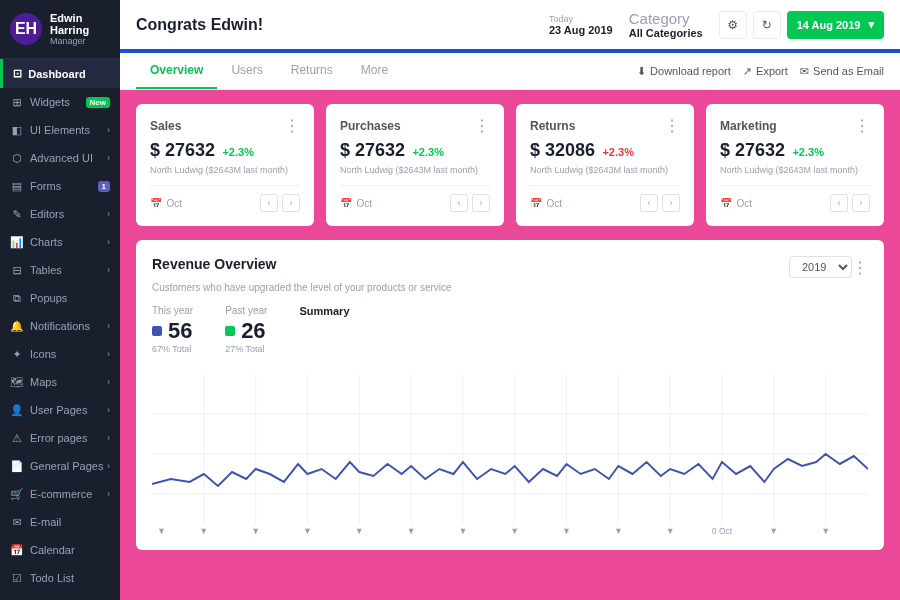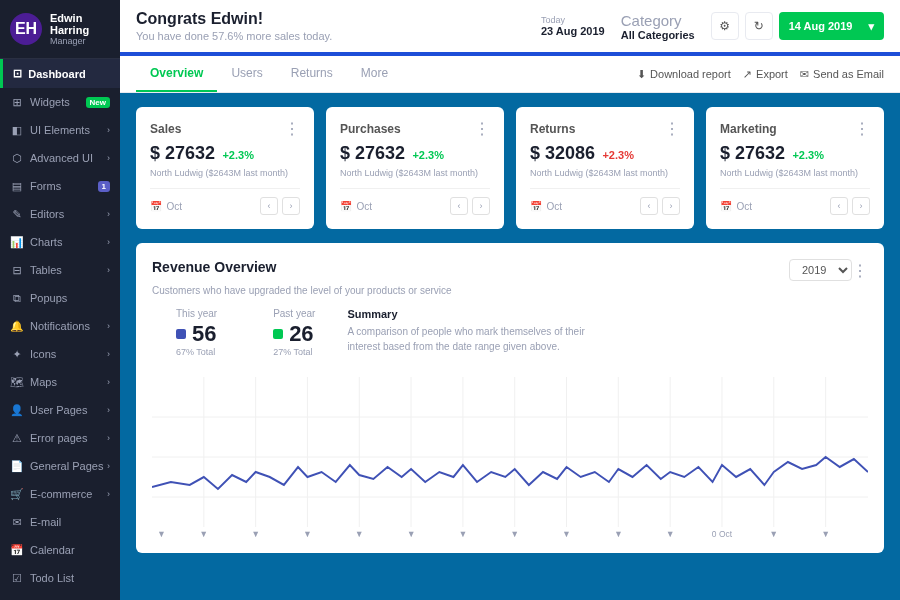--- a/index.html
+++ b/index.html
@@ -30,32 +30,32 @@
     .topbar-sub { font-size: 11px; color: #9aa0b4; margin-top: 2px; }
     .topbar-right { display: flex; align-items: center; gap: 16px; }
     .today-block { display: flex; flex-direction: column; }
     .today-label { font-size: 9px; color: #9aa0b4; }
     .today-date { font-size: 11px; color: #1a1f2e; font-weight: 600; }
     .category-block { display: flex; flex-direction: column; }
     .category-label { font-size: 15px; color: #9aa0b4; }
     .category-val { font-size: 11px; color: #1a1f2e; font-weight: 600; }
     .topbar-icons { display: flex; gap: 6px; }
     .icon-btn { width: 28px; height: 28px; border: 1px solid #e8eaf0; border-radius: 4px; display: flex; align-items: center; justify-content: center; cursor: pointer; background: white; color: #555; font-size: 12px; }
-    .date-btn { background: #00c853; color: white; border: none; border-radius: 4px; padding: 5px 10px; font-size: 11px; font-weight: 600; cursor: pointer; display: flex; align-items: center; gap: 16px; }
+    .date-btn { background: #00c853; color: white; border: none; border-radius: 4px; padding: 5px 10px; font-size: 11px; font-weight: 600; cursor: pointer; display: flex; align-items: center; gap: 8px; }
 
     
     .tabs-bar { background: white; padding: 0 16px; display: flex; align-items: center; justify-content: space-between; border-bottom: 1px solid #e8eaf0; }
     .tabs { display: flex; gap: 0; }
     .tab { padding: 10px 14px; font-size: 12px; cursor: pointer; color: #9aa0b4; border-bottom: 2px solid transparent; }
     .tab.active { color: #00c853; border-bottom: 2px solid #00c853; font-weight: 600; }
     .tabs-actions { display: flex; gap: 12px; align-items: center; }
     .action-btn { display: flex; align-items: center; gap: 4px; font-size: 11px; color: #555; cursor: pointer; }
 
     
-    .content { flex: 1; overflow-y: auto; padding: 14px 16px; background: #0369a1; }
+    .content { flex: 1; overflow-y: auto; padding: 14px 16px; background: #ec4899; }
 
     
     .stats-grid { display: grid; grid-template-columns: repeat(4, 1fr); gap: 12px; margin-bottom: 14px; }
     .stat-card { background: white; border-radius: 6px; padding: 14px; position: relative; }
     .stat-header { display: flex; justify-content: space-between; align-items: center; margin-bottom: 6px; }
     .stat-title { font-size: 12px; color: #555; font-weight: 600; }
     .stat-menu { color: #9aa0b4; cursor: pointer; font-size: 16px; line-height: 1; }
     .stat-value { font-size: 18px; font-weight: 700; color: #1a1f2e; }
     .stat-change-pos { color: #00c853; font-size: 11px; font-weight: 600; margin-left: 4px; }
     .stat-change-neg { color: #e53935; font-size: 11px; font-weight: 600; margin-left: 4px; }
@@ -65,21 +65,21 @@
     .stat-nav { display: flex; gap: 4px; }
     .nav-btn { width: 18px; height: 18px; border: 1px solid #e0e0e0; border-radius: 3px; display: flex; align-items: center; justify-content: center; cursor: pointer; font-size: 9px; color: #9aa0b4; background: white; }
 
     
     .revenue-card { background: white; border-radius: 6px; padding: 16px; }
     .revenue-header { display: flex; justify-content: space-between; align-items: flex-start; margin-bottom: 4px; }
     .revenue-title { font-size: 14px; font-weight: 700; color: #1a1f2e; }
     .revenue-controls { display: flex; align-items: center; }
     .year-select { border: 1px solid #e0e0e0; border-radius: 4px; padding: 3px 8px; font-size: 11px; cursor: pointer; background: white; color: #555; }
     .revenue-subtitle { font-size: 10px; color: #9aa0b4; margin-bottom: 12px; }
-    .revenue-stats { display: flex; gap: 24px; margin-bottom: 12px; margin-left: 24px; }
+    .revenue-stats { display: flex; gap: 24px; margin-bottom: 12px; }
     .rev-stat { }
     .rev-stat-label { font-size: 10px; color: #9aa0b4; margin-bottom: 2px; }
     .rev-stat-value { font-size: 22px; font-weight: 700; color: #1a1f2e; display: flex; align-items: center; gap: 6px; }
     .rev-stat-dot-blue { width: 10px; height: 10px; background: #3f51b5; border-radius: 2px; flex-shrink: 0; }
     .rev-stat-dot-green { width: 10px; height: 10px; background: #00c853; border-radius: 2px; flex-shrink: 0; }
     .rev-stat-sub { font-size: 9px; color: #9aa0b4; }
     .rev-summary { max-width: 260px; }
     .rev-summary-title { font-size: 11px; font-weight: 600; color: #1a1f2e; margin-bottom: 4px; }
     .rev-summary-text { font-size: 10px; color: #9aa0b4; line-height: 1.5; }
 
@@ -254,21 +254,20 @@
     </div>
   </div>
 
 </div>
 
 <div class="main">
 
   <div class="topbar">
     <div class="topbar-left">
       <div class="topbar-title">Congrats Edwin!</div>
-      <div class="topbar-sub">You have done 57.6% more sales today.</div>
     </div>
     <div class="topbar-right">
       <div class="today-block">
         <span class="today-label">Today</span>
         <span class="today-date">23 Aug 2019</span>
       </div>
       <div class="category-block">
         <span class="category-label">Category</span>
         <span class="category-val">All Categories</span>
       </div>
@@ -433,21 +432,20 @@
             <div class="rev-stat-label">Past year</div>
             <div class="rev-stat-value">
               <span class="rev-stat-dot-green"></span>
               <span>26</span>
             </div>
             <div class="rev-stat-sub">27% Total</div>
           </div>
         </div>
         <div class="rev-summary">
           <div class="rev-summary-title">Summary</div>
-          <div class="rev-summary-text">A comparison of people who mark themselves of their interest based from the date range given above.</div>
         </div>
       </div>
 
       <div class="chart-container">
         <svg class="chart-svg" viewBox="0 0 760 160" preserveAspectRatio="none">
 
           <line class="chart-grid-line" x1="0" y1="40" x2="760" y2="40"></line>
           <line class="chart-grid-line" x1="0" y1="80" x2="760" y2="80"></line>
           <line class="chart-grid-line" x1="0" y1="120" x2="760" y2="120"></line>
 

